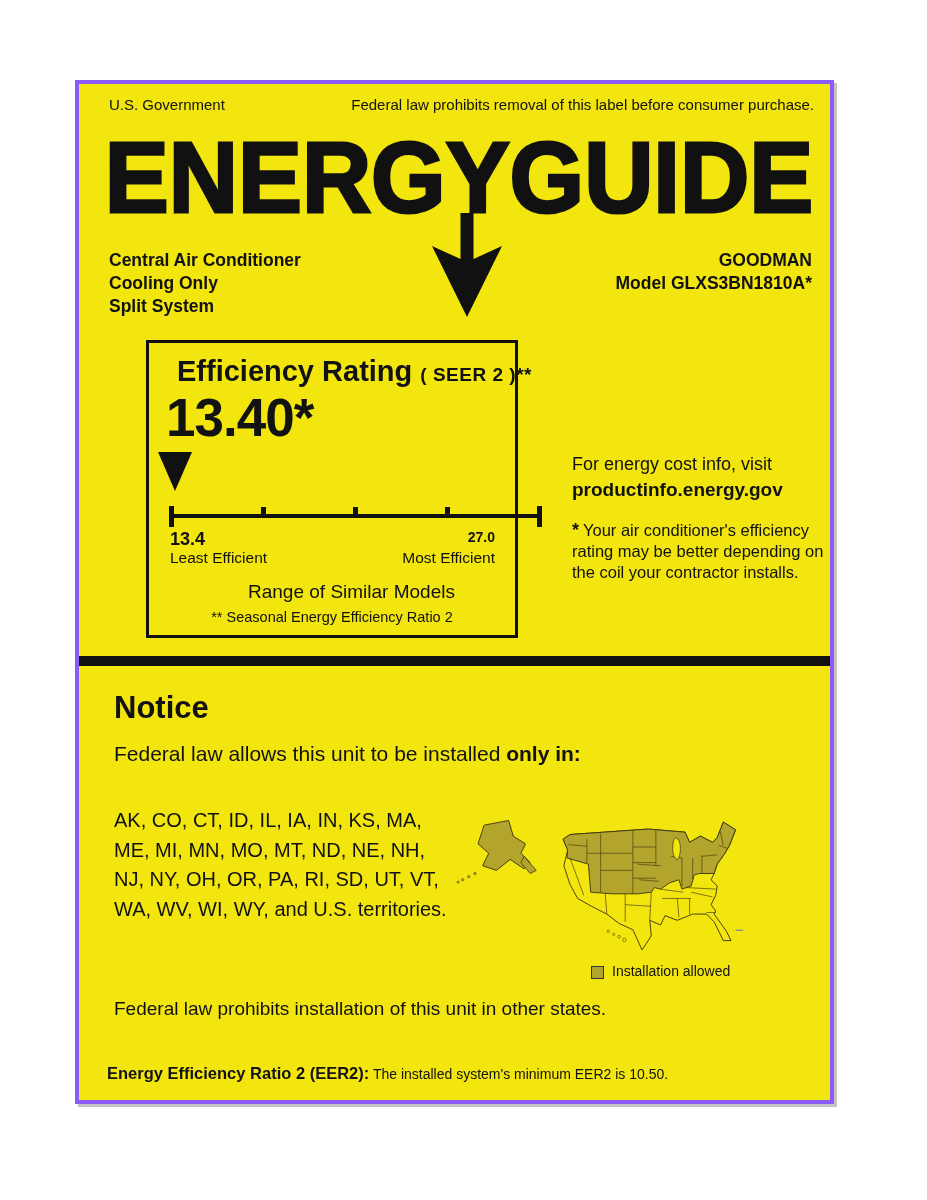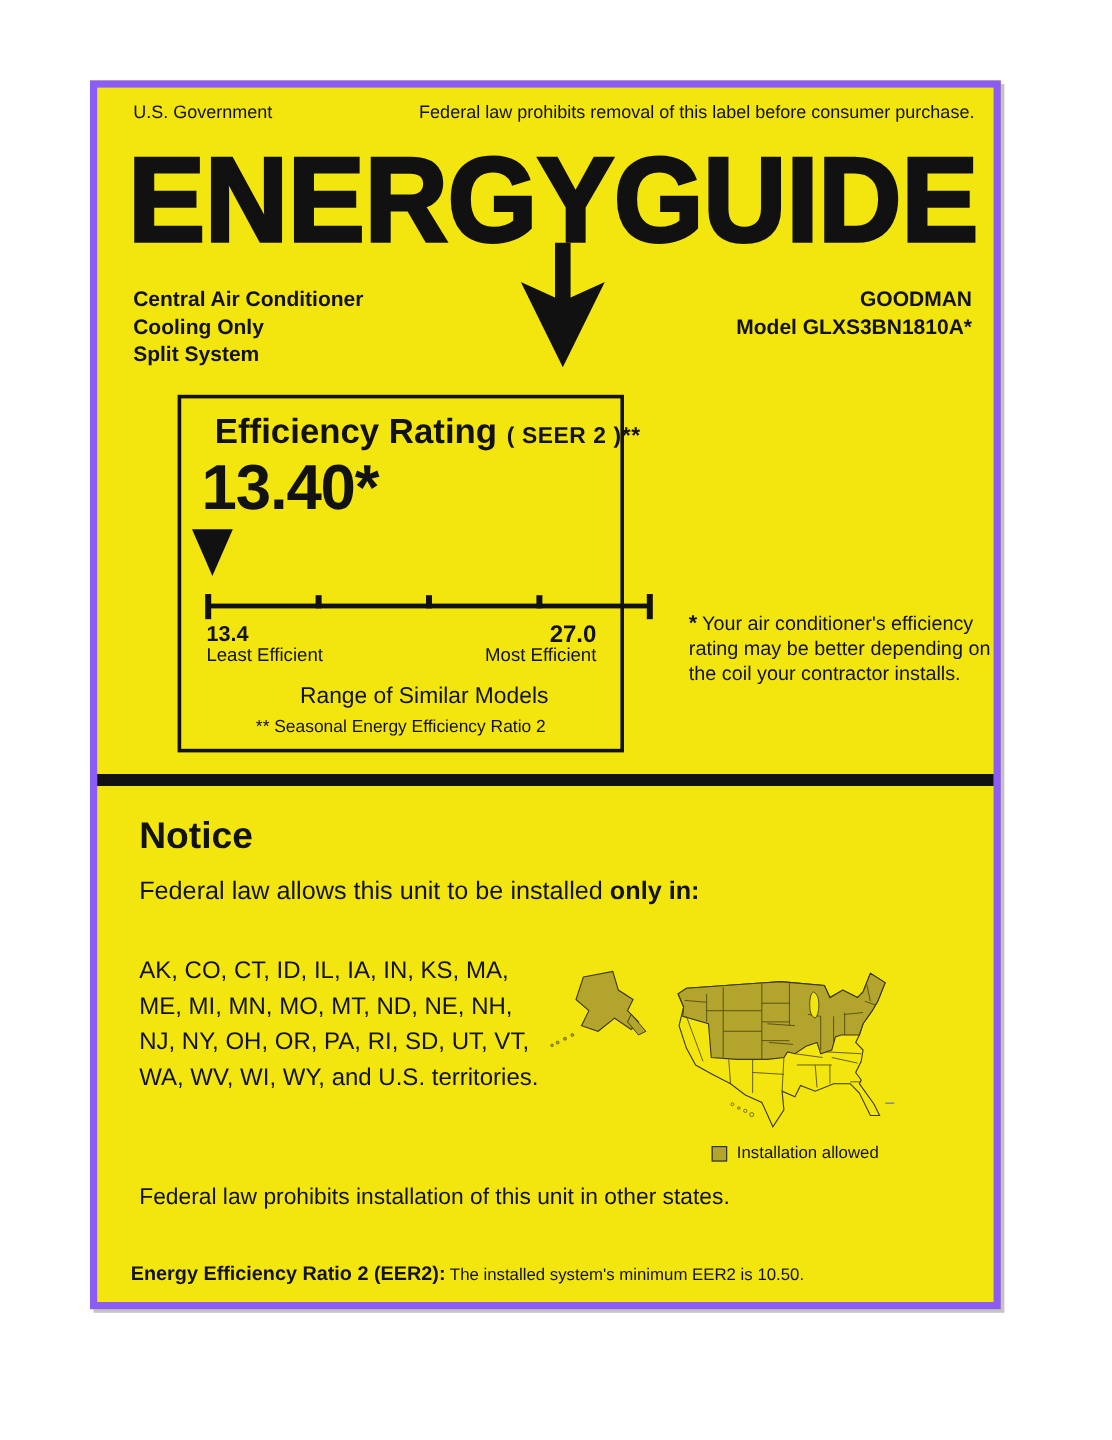--- a/index.html
+++ b/index.html
@@ -5,22 +5,22 @@
   :root{
     --label-yellow:#f3e50e;
     --map-allowed:#b2a42c;
     --ink:#121212;
   }
   *{margin:0;padding:0;box-sizing:border-box;}
   html,body{width:927px;height:1200px;background:#ffffff;
     font-family:"Liberation Sans","DejaVu Sans",sans-serif;color:var(--ink);}
   .page{position:relative;width:927px;height:1200px;background:#fff;overflow:hidden;}
 
-  .label{position:absolute;left:75px;top:67px;width:759px;height:1024px;
-    background:var(--label-yellow);border:6px solid #8b5cf6;
+  .label{position:absolute;left:75px;top:80px;width:759px;height:1024px;
+    background:var(--label-yellow);border:4px solid #8b5cf6;
     box-shadow:3px 3px 0 #c4c4c4;}
 
   
   .hdr-gov{position:absolute;left:30px;top:12px;font-size:15px;}
   .hdr-fed{position:absolute;right:16px;top:12px;font-size:15px;}
 
   .logo-wrap{position:absolute;left:22px;top:36px;width:716px;height:100px;}
   .logo-wrap svg{display:block;width:100%;height:100%;}
   .logo-text{font-family:"Liberation Sans","DejaVu Sans",sans-serif;font-weight:bold;}
 
@@ -36,21 +36,21 @@
   .eff-title .seer{font-size:19px;letter-spacing:0.5px;}
   .eff-value{position:absolute;left:17px;top:44px;font-size:53px;font-weight:bold;letter-spacing:-1px;}
   .pointer{position:absolute;left:9px;top:109px;width:0;height:0;
     border-left:17px solid transparent;border-right:17px solid transparent;
     border-top:39px solid #111;}
   .scale-line{position:absolute;left:22px;top:171px;width:370px;height:4px;background:#111;}
   .scale-cap{position:absolute;top:163px;width:5px;height:21px;background:#111;}
   .scale-tick{position:absolute;top:164px;width:5px;height:11px;background:#111;}
   .scale-min{position:absolute;left:21px;top:186px;font-size:18px;font-weight:bold;}
   .scale-min-sub{position:absolute;left:21px;top:206px;font-size:15.5px;}
-  .scale-max{position:absolute;right:20px;top:186px;font-size:20px;font-weight:bold;text-align:right;margin-left:40px;}
+  .scale-max{position:absolute;right:20px;top:186px;font-size:14px;font-weight:bold;text-align:right;margin-left:40px;}
   .scale-max-sub{position:absolute;right:20px;top:206px;font-size:15.5px;text-align:right;}
   .range-label{position:absolute;left:0;right:0;top:238px;text-align:center;font-size:19px;padding-left:39px;}
   .range-foot{position:absolute;left:0;right:0;top:266px;text-align:center;font-size:14.5px;}
 
   
   .cost{position:absolute;left:493px;top:368px;font-size:18px;line-height:25px;}
   .cost .url{font-weight:bold;font-size:19px;}
   .coil-note{position:absolute;left:493px;top:436px;width:266px;font-size:16.5px;line-height:21px;}
   .coil-note .star{font-weight:bold;font-size:18px;padding-right:4px;}
 
@@ -120,20 +120,24 @@
 
       <div class="scale-min">13.4</div>
       <div class="scale-min-sub">Least Efficient</div>
       <div class="scale-max">27.0</div>
       <div class="scale-max-sub">Most Efficient</div>
 
       <div class="range-label">Range of Similar Models</div>
       <div class="range-foot">** Seasonal Energy Efficiency Ratio 2</div>
     </div>
 
+    <div class="cost">
+      <div>For energy cost info, visit</div>
+      <div class="url">productinfo.energy.gov</div>
+    </div>
     <div class="coil-note"><span class="star">*</span><span>Your air conditioner's efficiency rating may be better depending on the coil your contractor installs.</span></div>
 
     <div class="divider"></div>
 
     <div class="notice-title">Notice</div>
     <div class="notice-intro"><span>Federal law allows this unit to be installed </span><b>only in:</b></div>
 
     <div class="states">
       <div>AK, CO, CT, ID, IL, IA, IN, KS, MA,</div>
       <div>ME, MI, MN, MO, MT, ND, NE, NH,</div>

